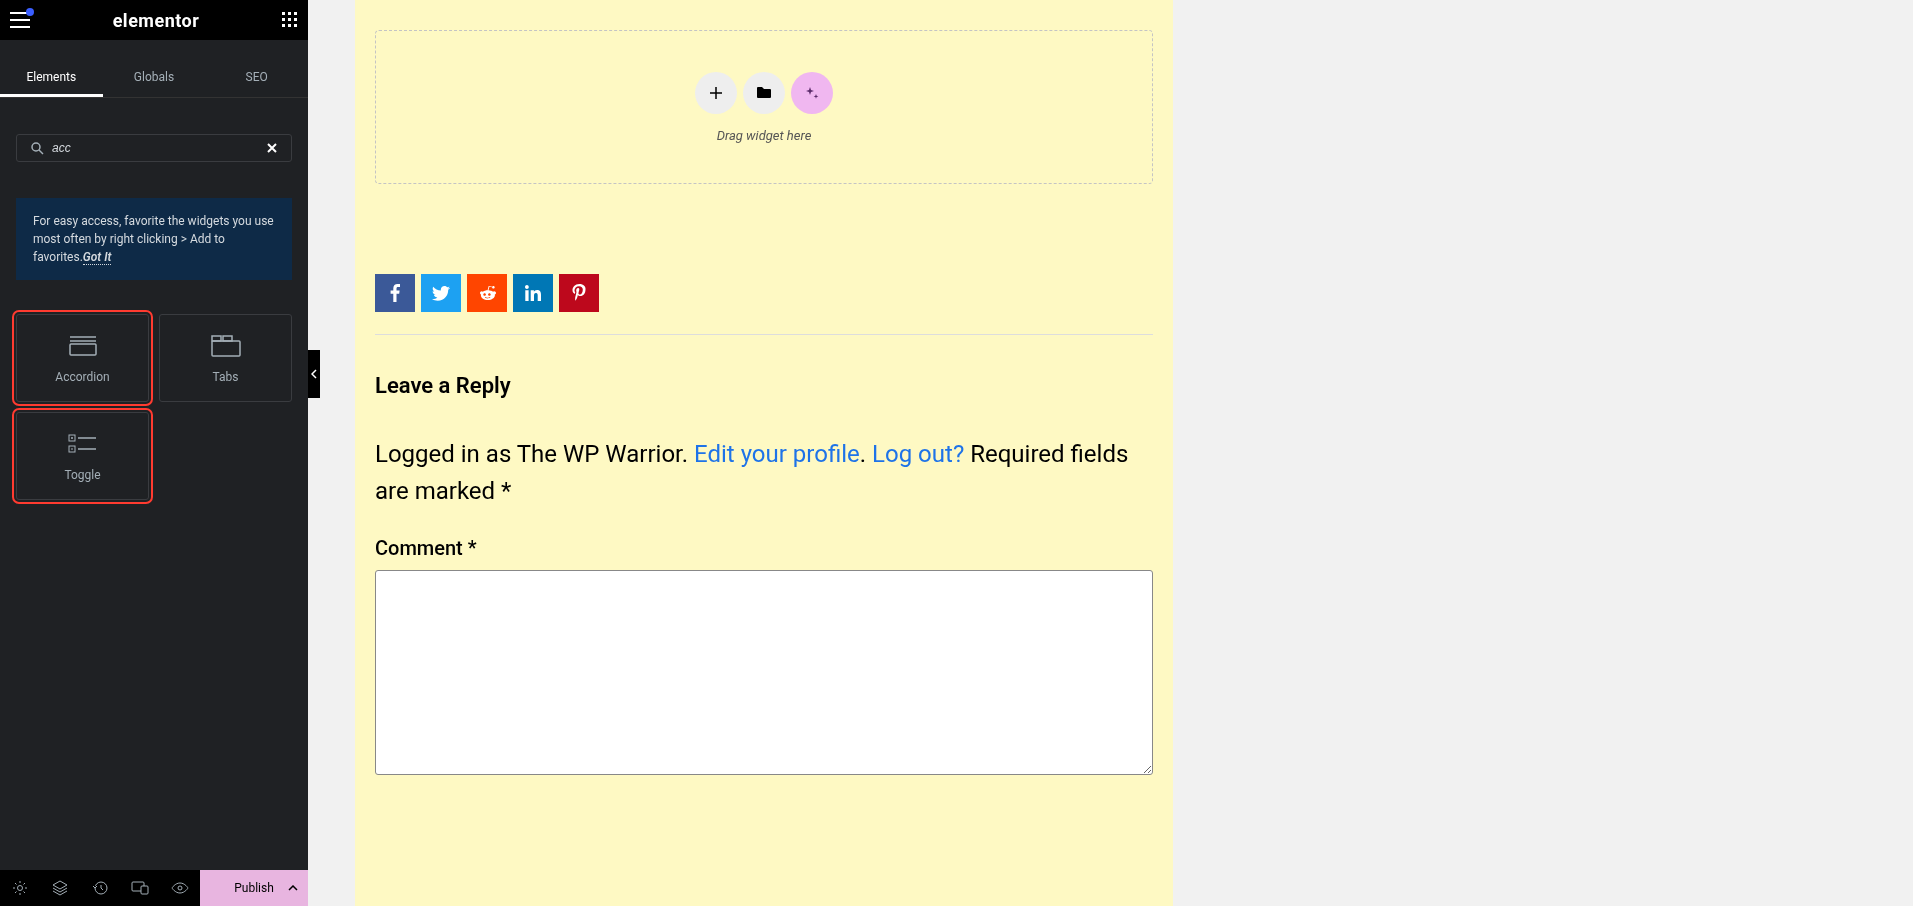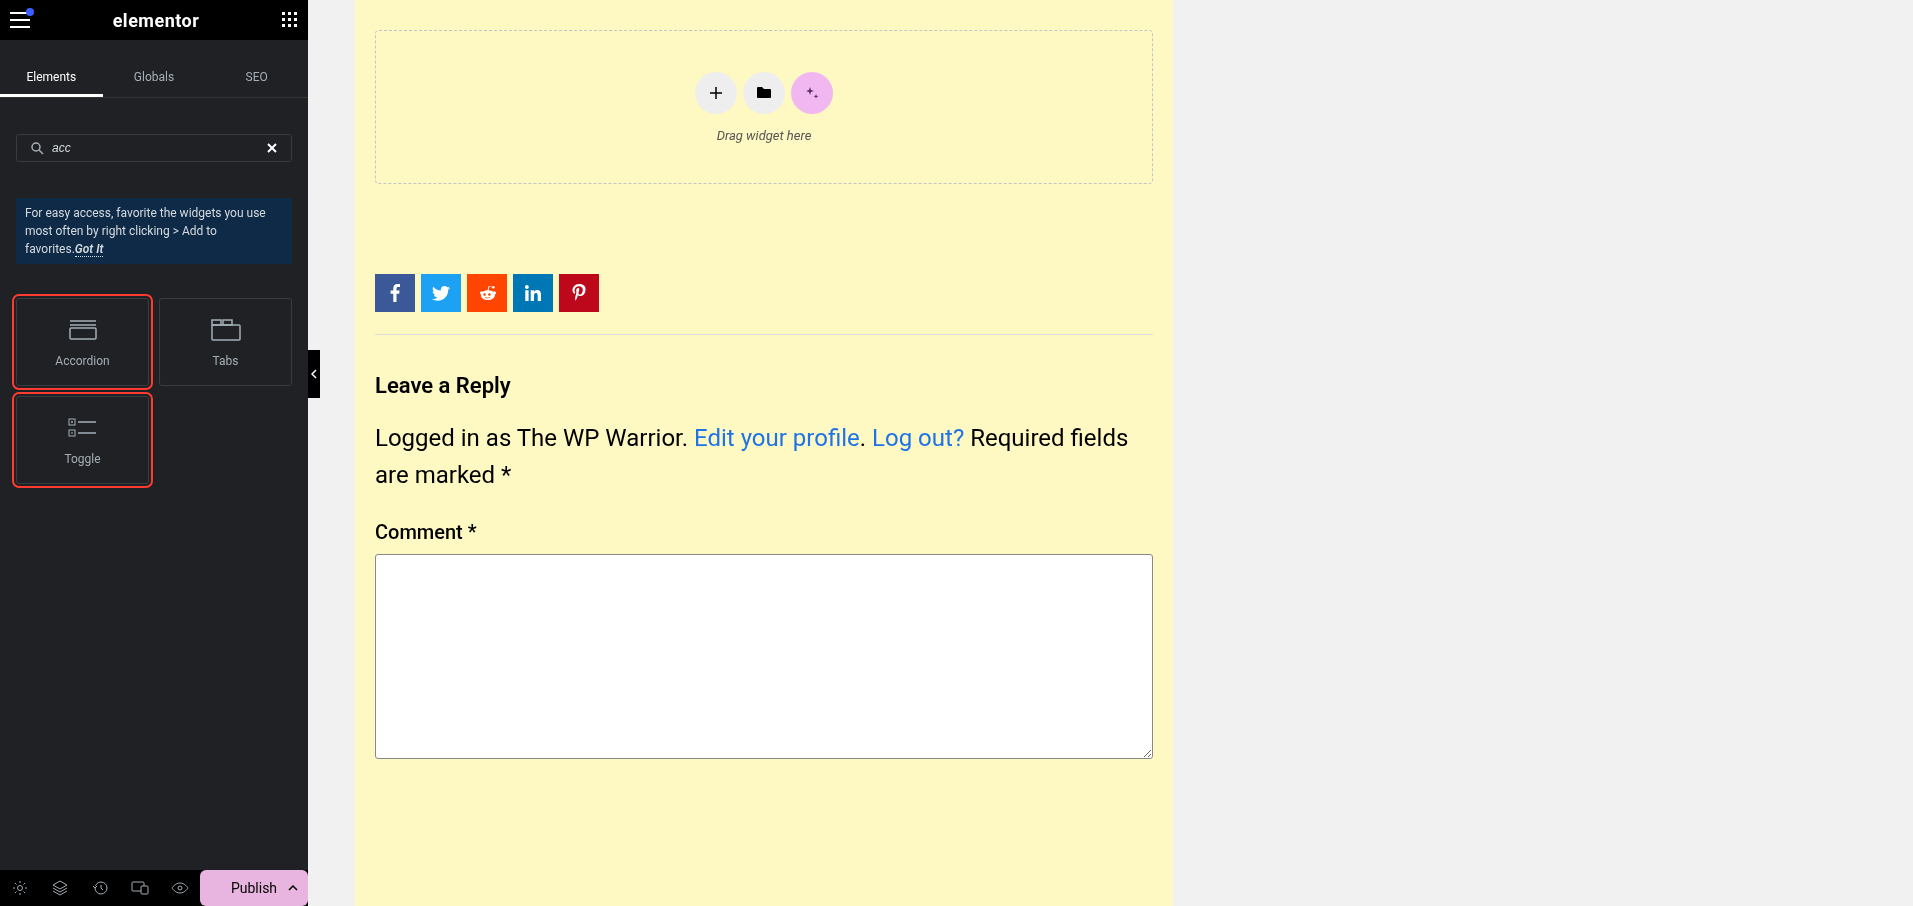--- a/index.html
+++ b/index.html
@@ -15,34 +15,34 @@
 
 .tabs { display: flex; border-bottom: 1px solid #333; }
 .tab { flex: 1; text-align: center; padding: 10px 4px; font-size: 12px; cursor: pointer; color: #a4afb7; }
 .tab.active { color: #fff; border-bottom: 3px solid #fff; }
 
 .search-row { padding: 16px; }
 .search-box { display: flex; align-items: center; border: 1px solid #3a3c40; border-radius: 3px; padding: 6px 14px; background: #1f2124;}
 .search-box input { flex: 1; background: transparent; border: none; color: #d5dadf; font-size: 12px; outline: none; margin-left: 8px; font-style: italic;}
 .search-box .clear { cursor: pointer; color: #d5dadf; font-size: 14px; }
 
-.tip { margin: 0 16px 14px 16px; background: #0e2a47; padding: 6px; font-size: 12px; line-height: 1.5; color: #d5dadf; border-left: 3px solid #0e2a47;}
+.tip { margin: 0 16px 14px 16px; background: #0e2a47; padding: 14px; font-size: 12px; line-height: 1.5; color: #d5dadf; border-left: 3px solid #0e2a47;}
 .tip .gotit { font-weight: 600; font-style: italic; border-bottom: 1px dotted #d5dadf; cursor: pointer; }
 
 .widgets { padding: 0 16px; display: grid; grid-template-columns: 1fr 1fr; gap: 10px; }
 .widget { border: 1px solid #3a3c40; border-radius: 3px; height: 88px; display: flex; flex-direction: column; align-items: center; justify-content: center; cursor: grab; color: #a4afb7; position: relative;}
 .widget.hl { outline: 2px solid #ff3b30; outline-offset: 2px;}
 .widget .wicon { height: 28px; display: flex; align-items: center; justify-content: center; margin-bottom: 10px; }
 .widget .wlabel { font-size: 12px; }
 
 .collapse-handle { position: absolute; right: -12px; top: 350px; width: 12px; height: 48px; background: #000; display: flex; align-items: center; justify-content: center; cursor: pointer;}
 
 .footer { margin-top: auto; height: 36px; background: #000; display: flex; align-items: center; }
 .footer .fbtn { width: 40px; height: 36px; display: flex; align-items: center; justify-content: center; cursor: pointer; }
-.publish { flex: 1; background: #e8b5e0; margin-left: auto; height: 36px; display: flex; align-items: center; justify-content: center; color: #000; font-size: 14px; position: relative; border-radius: 6px;}
+.publish { flex: 1; background: #e8b5e0; margin-left: auto; height: 36px; display: flex; align-items: center; justify-content: center; color: #000; font-size: 12px; position: relative;}
 .publish .chev { position: absolute; right: 10px; }
 .footer-left { display: flex; }
 
 
 .canvas { flex: 1; background: #f1f1f1; display: flex; justify-content: flex-start; padding-left: 47px;}
 .page { width: 818px; background: #fef9c3; padding: 30px 20px 0 20px; }
 .dropzone { border: 1px dashed #c4c4c4; border-radius: 4px; height: 154px; display: flex; flex-direction: column; align-items: center; justify-content: center; margin-bottom: 90px;}
 .dropzone .btns { display: flex; gap: 6px; margin-bottom: 14px;}
 .circle-btn { width: 42px; height: 42px; border-radius: 50%; background: #eee; display: flex; align-items: center; justify-content: center; cursor: pointer;}
 .circle-btn.ai { background: #f0b7f0; }
@@ -51,21 +51,21 @@
 .socials { display: flex; gap: 6px; margin-bottom: 22px;}
 .social { width: 40px; height: 38px; display: flex; align-items: center; justify-content: center; cursor: pointer;}
 .fb { background: #3b5998; }
 .tw { background: #1da1f2; }
 .rd { background: #ff4500; }
 .li { background: #0077b5; }
 .pi { background: #bd081c; }
 
 hr.sep { border: none; border-top: 1px solid #ddd; margin-bottom: 38px;}
 
-.reply-h { font-size: 22px; font-weight: 600; margin-bottom: 22px;}
+.reply-h { font-size: 22px; font-weight: 600; margin-bottom: 38px;}
 .reply-p { font-size: 24px; line-height: 1.55; margin-bottom: 26px;}
 .reply-p a { color: #1e73e8; text-decoration: none;}
 .comm-label { font-size: 20px; font-weight: 500; margin-bottom: 10px; display: block;}
 textarea.comm { width: 100%; height: 205px; border: 1px solid #888; border-radius: 3px; padding: 8px; font-size: 14px; resize: both;}
 
 svg { display: block; }
 </style>
 </head>
 <body>
 

